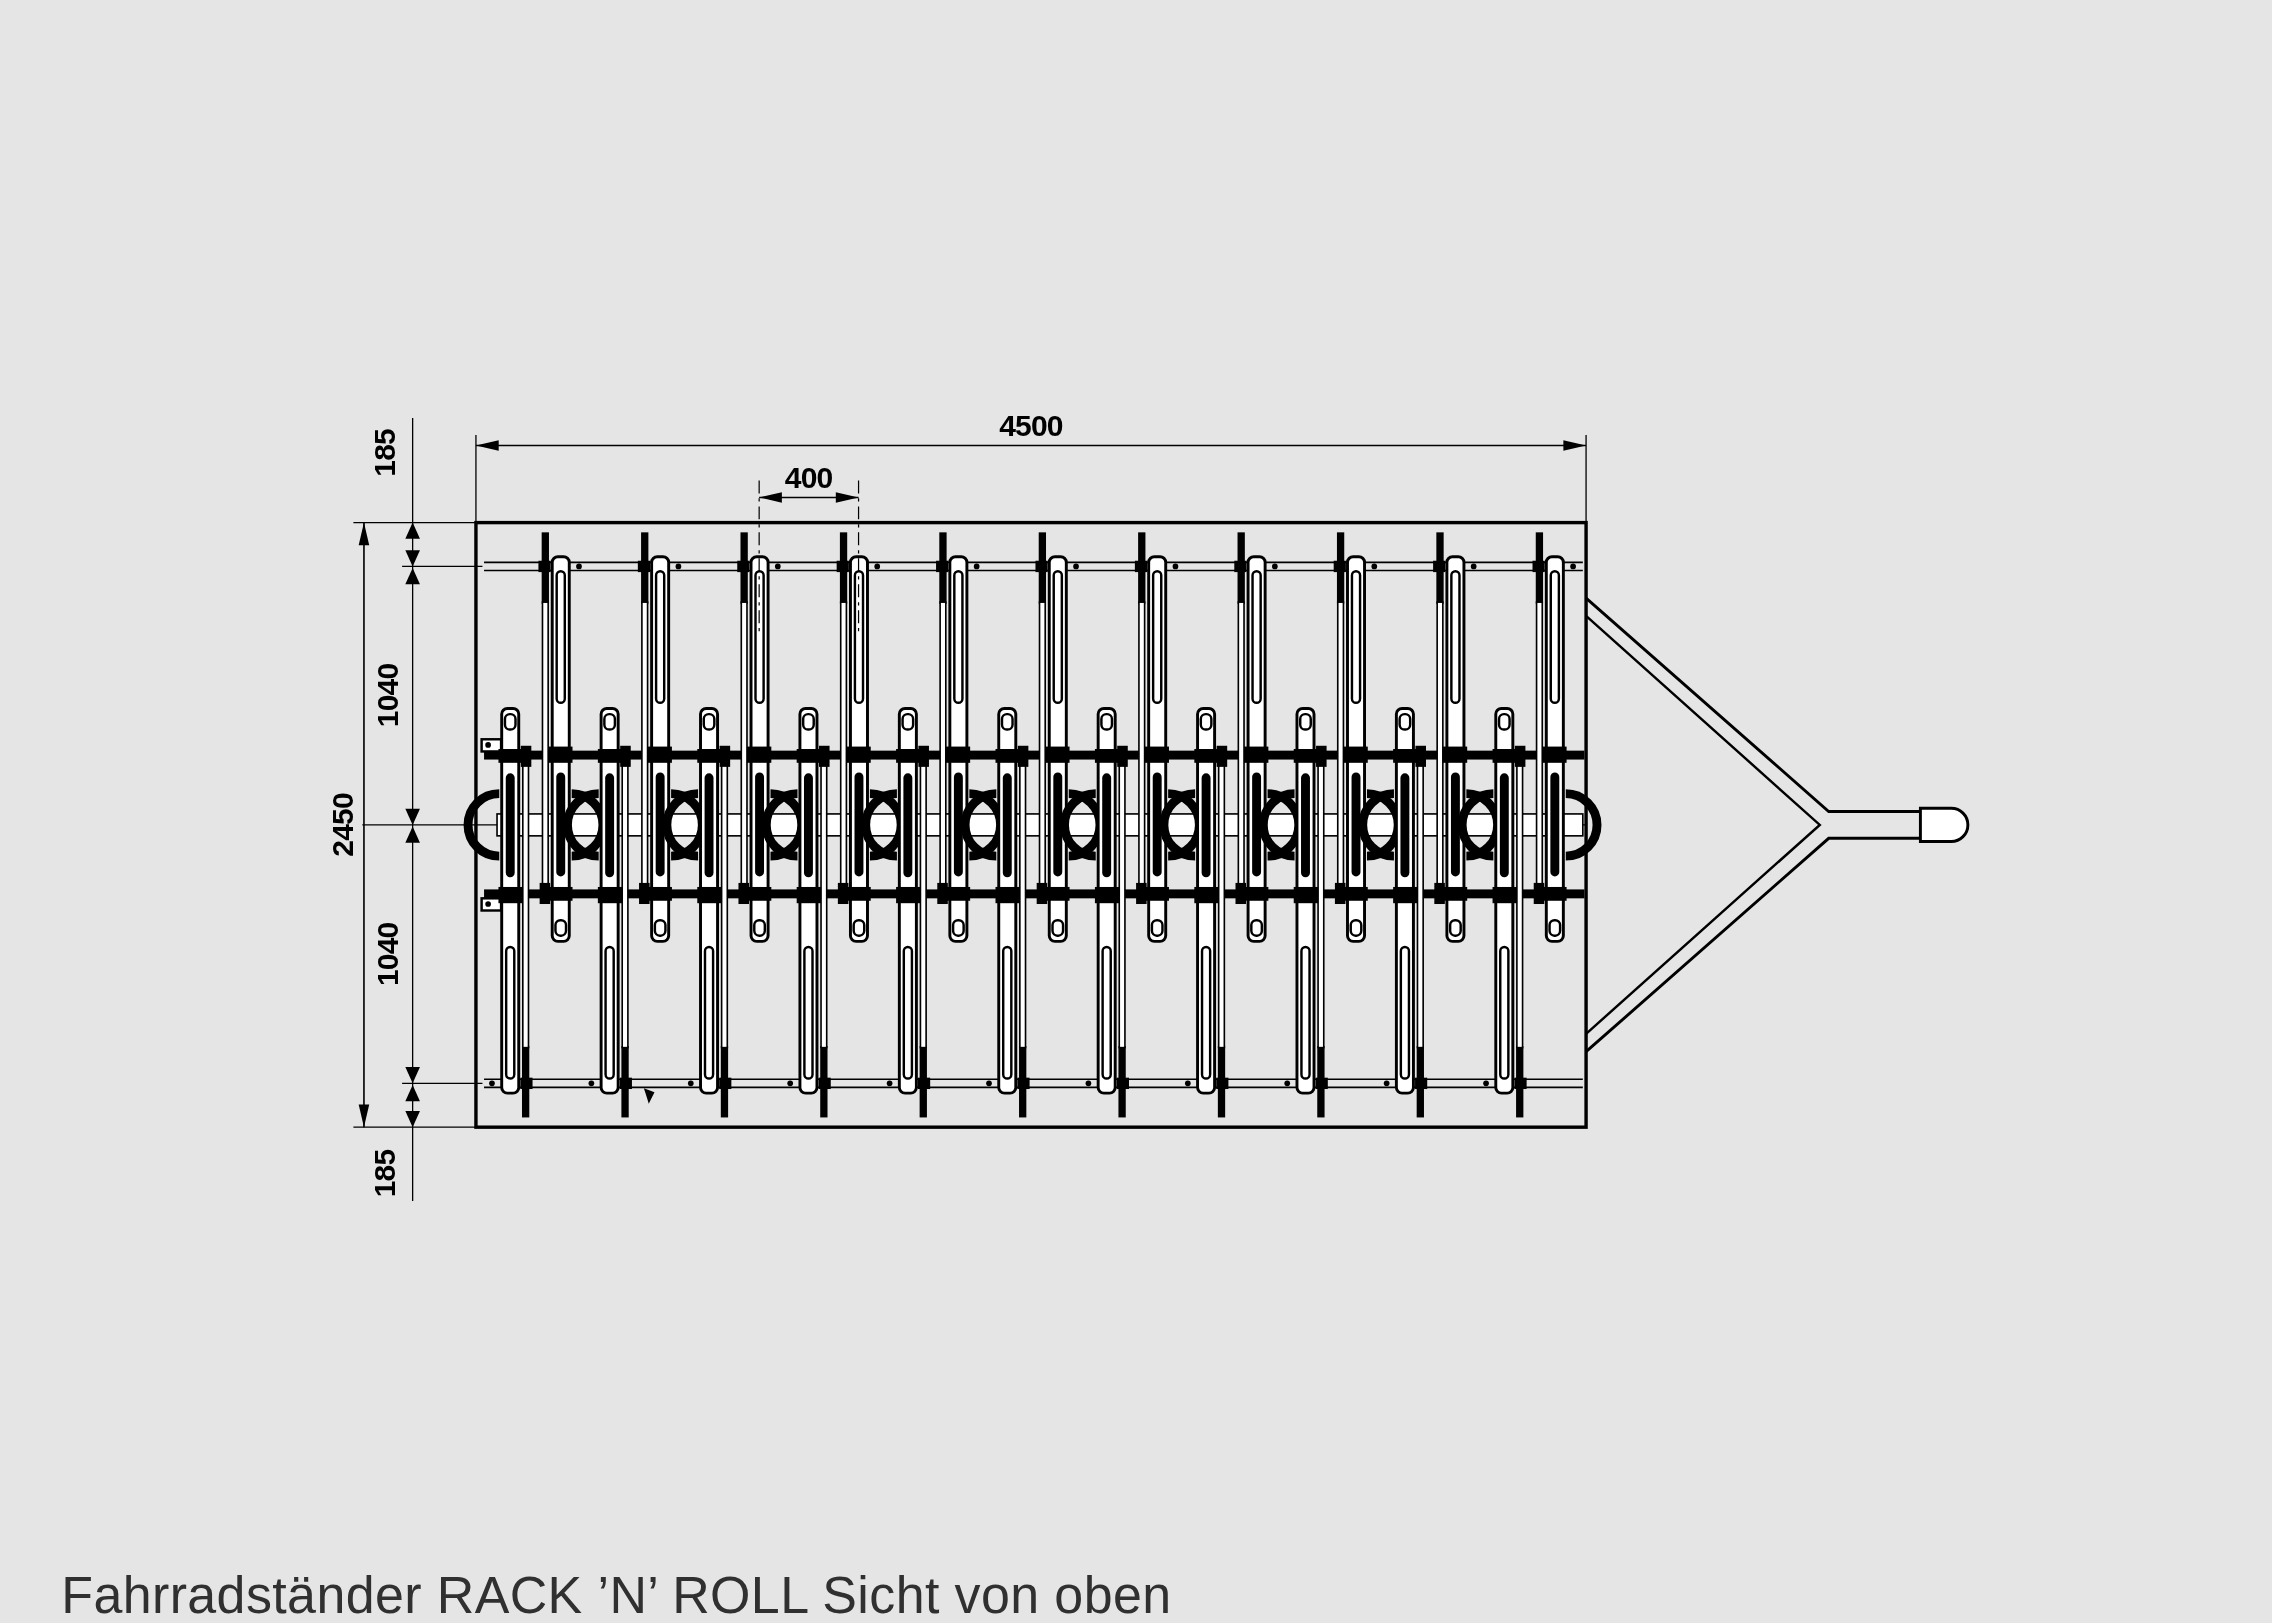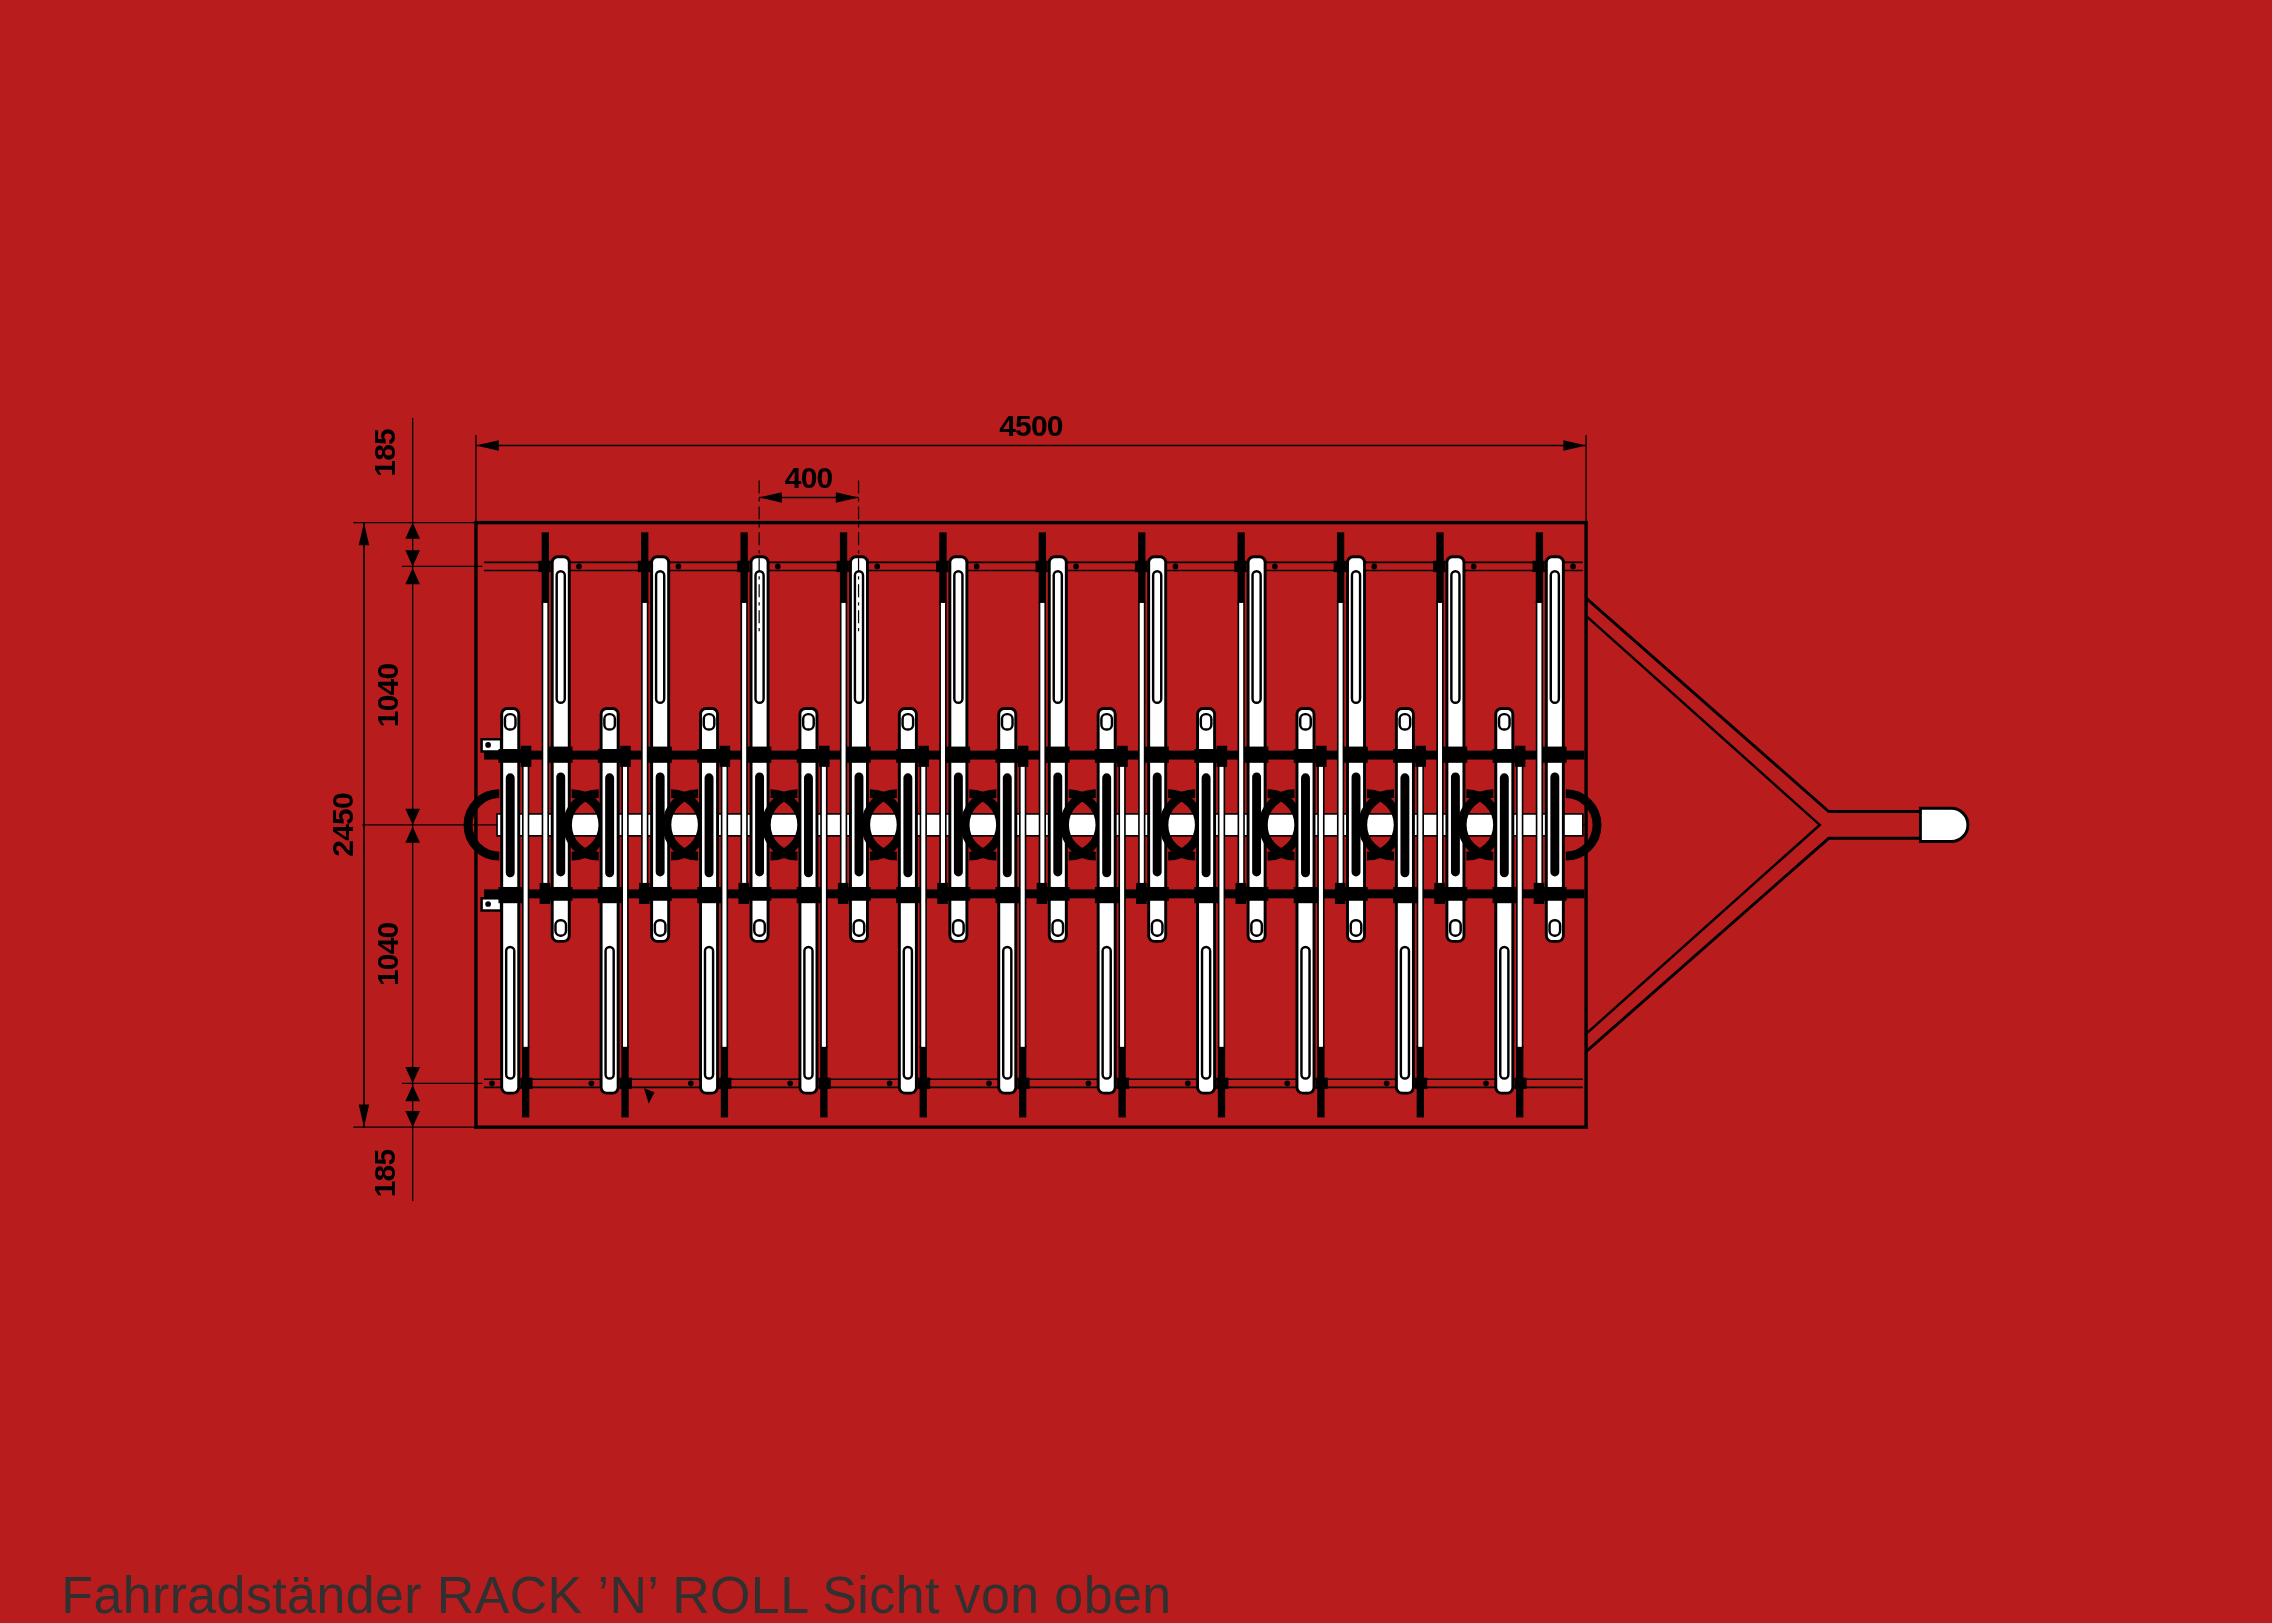--- a/index.html
+++ b/index.html
@@ -1,16 +1,16 @@
 <!DOCTYPE html>
 <html style="font-size:13px"><head>
 <meta charset="utf-8">
 <style>
   html,body{margin:0;padding:0;background:#ffffff;}
-  #stage{position:relative;width:2273px;height:1623px;background:#b91c1c;overflow:hidden;
+  #stage{position:relative;width:2273px;height:1623px;background:#e5e5e5;overflow:hidden;
          font-family:"Liberation Sans",sans-serif;}
   svg{position:absolute;left:0;top:0;}
   .thin   {stroke:#000;stroke-width:1.6;fill:none;}
   .thin2  {stroke:#000;stroke-width:2;fill:none;}
   .med    {stroke:#000;stroke-width:3;fill:none;}
   .thick  {stroke:#000;stroke-width:3.6;fill:none;}
   .outline{stroke:#000;stroke-width:4.2;fill:none;}
   .whitefill{fill:#fff;}
   .blackfill{fill:#000;stroke:none;}
   .dimtext{font-family:"Liberation Sans",sans-serif;font-weight:700;font-size:37px;

